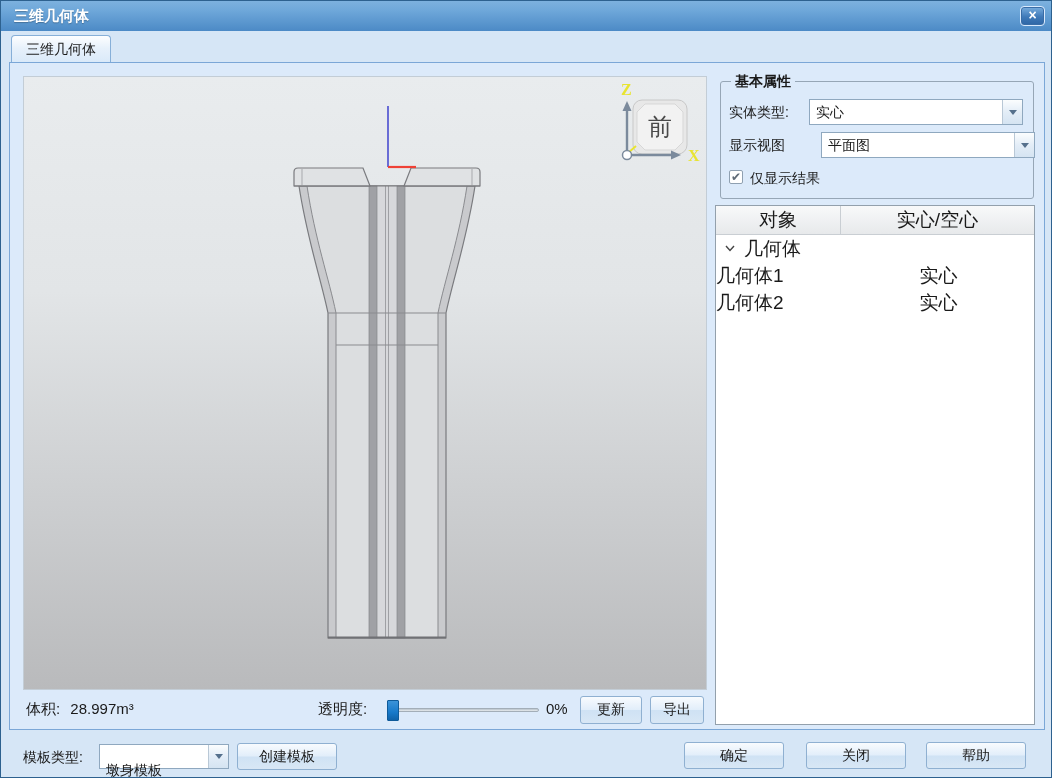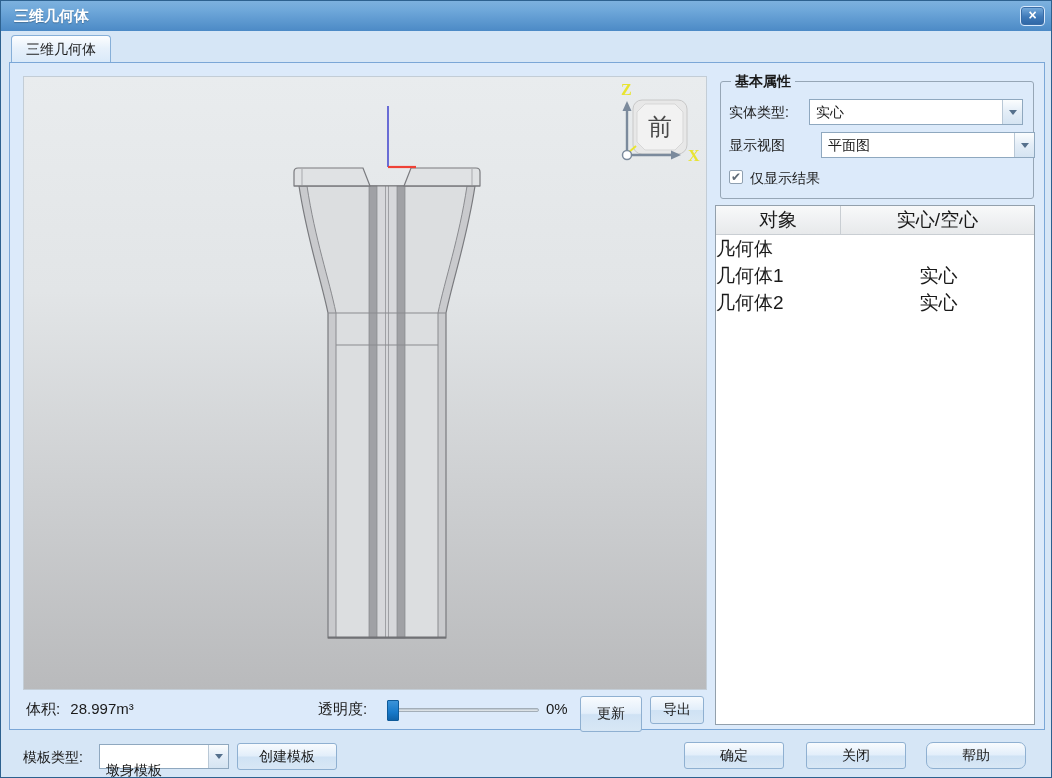--- a/index.html
+++ b/index.html
@@ -72,21 +72,21 @@
   
   .geom-table {
     position:absolute; left:705px; top:142px; width:320px; height:520px;
     background:#fff; border:1px solid #93a0ac; font-size:19px; color:#1a1a1a;
   }
   .gt-header { display:flex; height:29px; background:linear-gradient(180deg,#f8f9fa,#e7e9eb); border-bottom:1px solid #c9ced3; }
   .gt-header .c1 { width:125px; display:flex; align-items:center; justify-content:center; border-right:1px solid #c9ced3; }
   .gt-header .c2 { flex:1; display:flex; align-items:center; justify-content:center; }
   .gt-row { position:relative; height:27px; display:flex; align-items:center; cursor:default; }
   .gt-row .chev { position:absolute; left:8px; top:7px; }
-  .gt-row .name-root { }
+  .gt-row .name-root { padding-left:28px; }
   .gt-row .name-child { }
   .gt-row .val { position:absolute; left:125px; width:195px; text-align:center; }
   
   .vfooter { position:absolute; left:0; top:627px; width:697px; height:40px; font-size:15px; color:#1a1a1a; }
   .vol { position:absolute; left:16px; top:10px; }
   .trans-label { position:absolute; left:308px; top:10px; }
   .slider-track {
     position:absolute; left:377px; top:18px; width:152px; height:4px;
     background:linear-gradient(180deg,#b7c1ca,#e8ecef); border:1px solid #a3aeb8; border-radius:2px; cursor:pointer;
   }
@@ -95,31 +95,31 @@
     background:linear-gradient(180deg,#3b93d8,var(--accent_blue) 60%,#0f62a8);
     border:1px solid #0e5success; border:1px solid #0e5a99; border-radius:1px; cursor:grab;
   }
   .trans-val { position:absolute; left:536px; top:10px; }
   .btn {
     background:linear-gradient(180deg,#f8fbfe 0%, #e2eefa 48%, #cfe2f4 52%, #d8e7f5 100%);
     border:1px solid #8fb0d1; border-radius:3px; font-size:14px; color:#1a1a1a;
     display:flex; align-items:center; justify-content:center; cursor:pointer;
     font-family:"Liberation Sans", sans-serif;
   }
-  .btn-update { position:absolute; left:570px; top:6px; width:62px; height:36px; }
+  .btn-update { position:absolute; left:570px; top:6px; width:62px; height:28px; }
   .btn-export { position:absolute; left:640px; top:6px; width:54px; height:28px; }
   
   .dfooter { position:absolute; left:0; top:731px; width:100%; height:46px; font-size:14px; color:#1a1a1a; }
   .tpl-label { position:absolute; left:22px; top:17px; }
   .tpl-combo { position:absolute; left:98px; top:12px; width:130px; height:25px; }
   .tpl-combo .combo-text { padding:17px 6px; }
   .btn-create { position:absolute; left:236px; top:11px; width:100px; height:27px; }
   .btn-ok     { position:absolute; left:683px; top:10px; width:100px; height:27px; }
   .btn-close  { position:absolute; left:805px; top:10px; width:100px; height:27px; }
-  .btn-help   { position:absolute; left:925px; top:10px; width:100px; height:27px;border-radius:7px; }
+  .btn-help   { position:absolute; left:925px; top:10px; width:100px; height:27px; }
 </style>
 </head>
 <body>
 
 <div class="window">
 
   <div class="titlebar">
     <span class="title">三维几何体</span>
     <div class="close-btn">×</div>
   </div>

